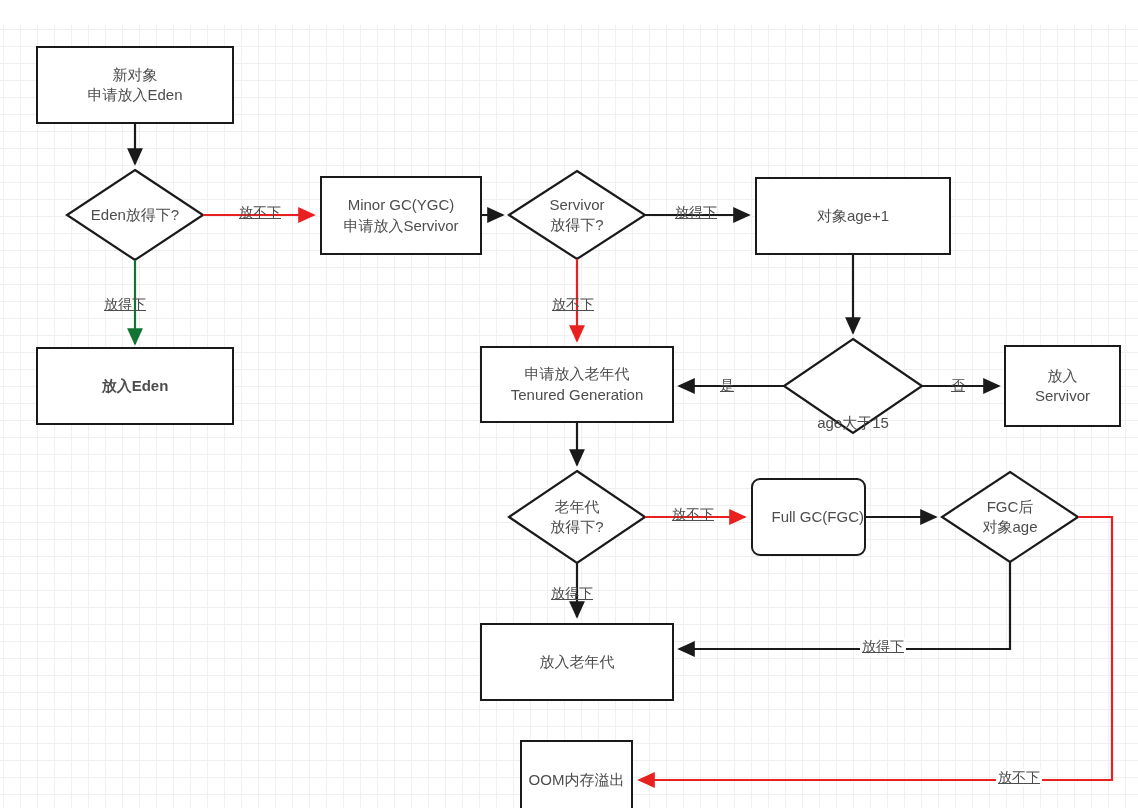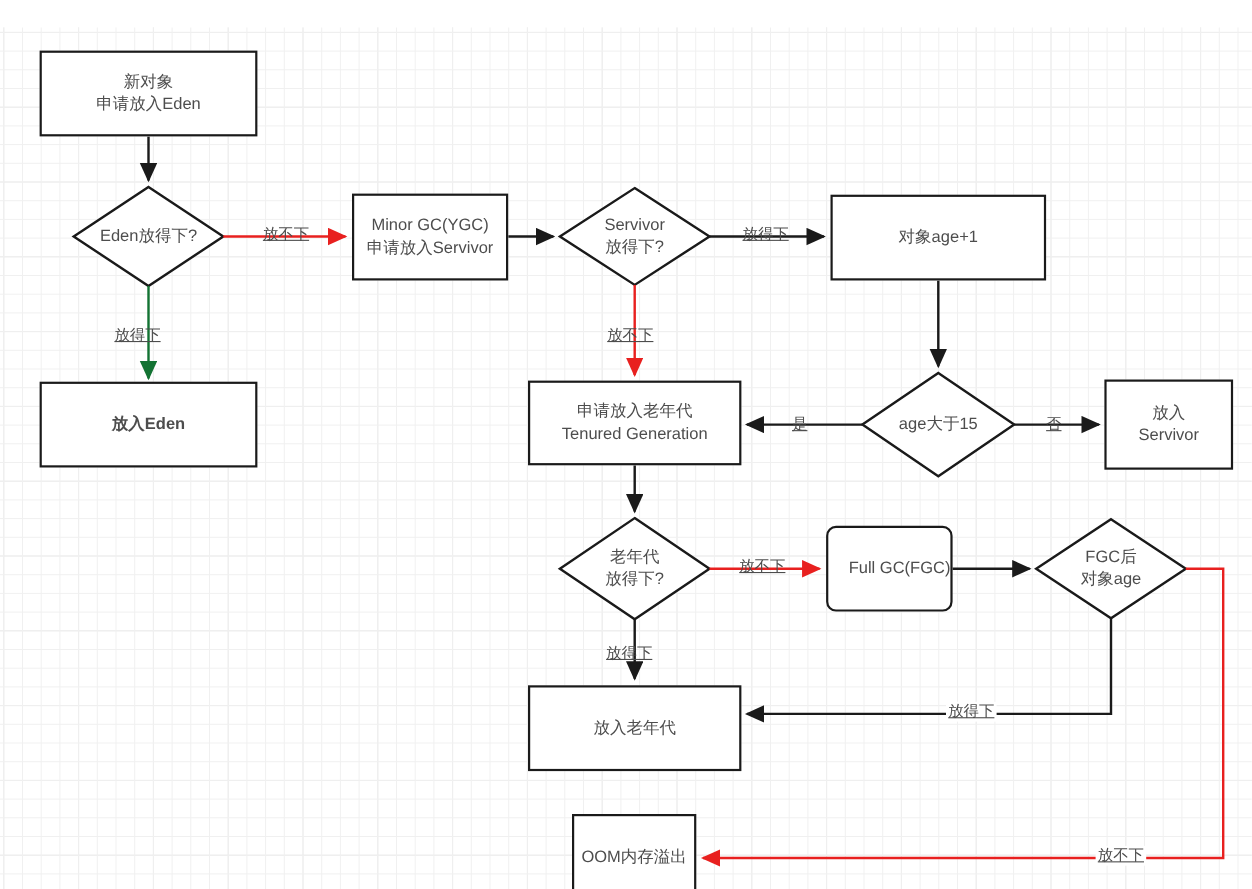--- a/index.html
+++ b/index.html
@@ -140,35 +140,35 @@
   </div>
 
   <div class="diamond-wrap" style="left:67px; top:145px; width:136px; height:90px;">
     <span class="diamond-label">Eden放得下?</span>
   </div>
 
   <div class="node rect" style="left:36px; top:322px; width:198px; height:78px;font-weight:bold;">
     <span>放入Eden</span>
   </div>
 
-  <div class="node rect" style="left:320px; top:151px; width:142px; height:79px;">
+  <div class="node rect" style="left:320px; top:151px; width:162px; height:79px;">
     <span>Minor GC(YGC)
 申请放入Servivor</span>
   </div>
 
   <div class="diamond-wrap" style="left:509px; top:146px; width:136px; height:88px;">
     <span class="diamond-label">Servivor
 放得下?</span>
   </div>
 
   <div class="node rect" style="left:755px; top:152px; width:196px; height:78px;">
     <span>对象age+1</span>
   </div>
 
-  <div class="diamond-wrap" style="left:784px; top:314px; width:138px; height:94px;">
+  <div class="diamond-wrap" style="left:784px; top:314px; width:138px; height:94px;align-items:flex-end;">
     <span class="diamond-label">age大于15</span>
   </div>
 
   <div class="node rect" style="left:1004px; top:320px; width:117px; height:82px;">
     <span>放入
 Servivor</span>
   </div>
 
   <div class="node rect" style="left:480px; top:321px; width:194px; height:77px;">
     <span>申请放入老年代

